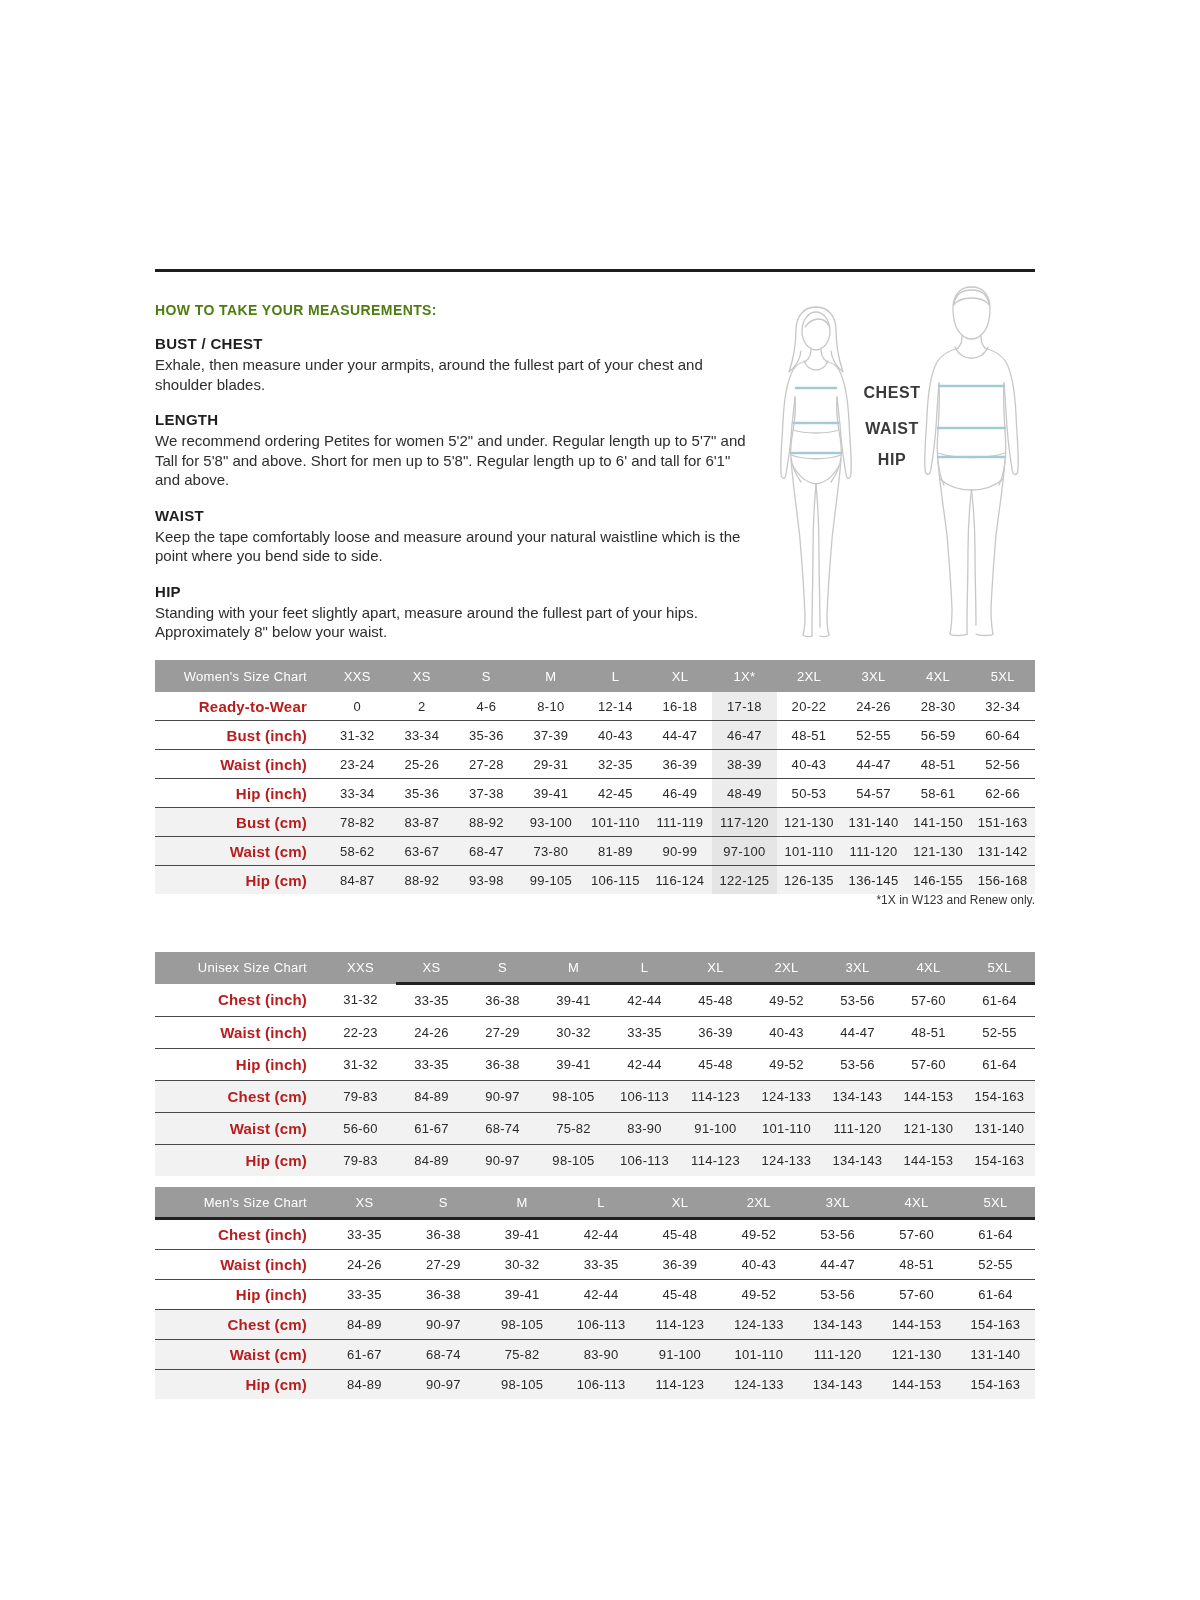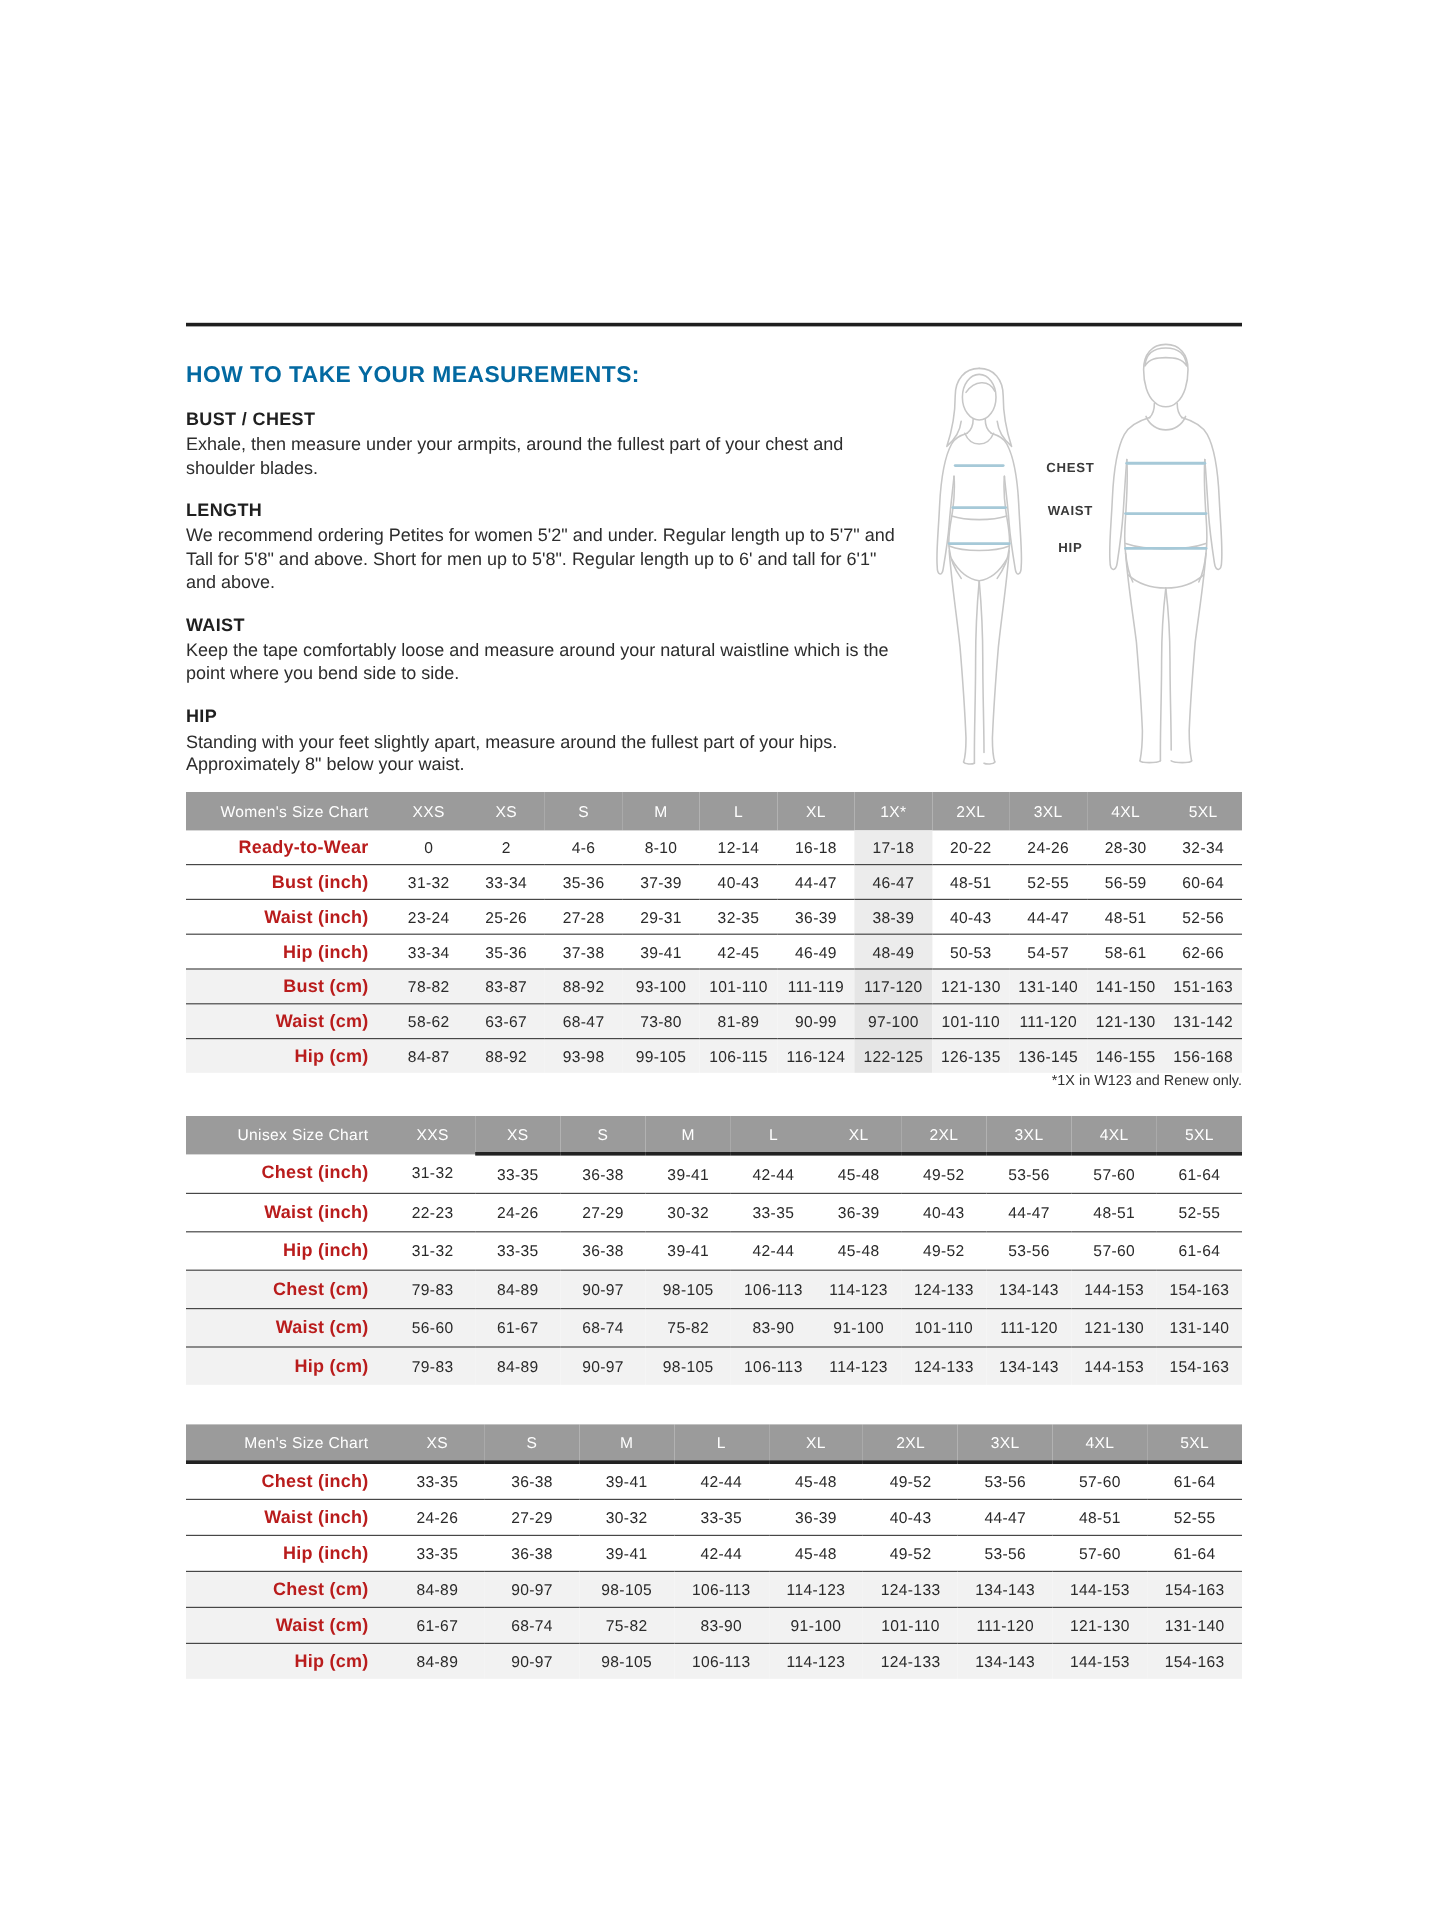--- a/index.html
+++ b/index.html
@@ -4,49 +4,49 @@
 <style>
   html,body{margin:0;padding:0;background:#fff;}
   .page{position:relative;width:1200px;height:1600px;background:#fff;overflow:hidden;
         font-family:"Liberation Sans", sans-serif;color:var(--text,#262626);}
 
   .title{position:absolute;left:155px;top:204px;font-size:44px;font-weight:800;
          letter-spacing:.5px;color:#1f1f1f;}
   .rule{position:absolute;left:155px;top:269px;width:880px;height:3px;background:#1f1f1f;}
 
   .howto{position:absolute;left:155px;top:302px;width:592px;}
-  .howto h2{font-size:19px;font-weight:800;letter-spacing:.4px;margin:0 0 14px 0;color:#0369a1;}
+  .howto h2{font-size:14px;font-weight:800;letter-spacing:.4px;margin:0 0 14px 0;color:#4d7c0f;}
   .m-section h3{font-size:15px;font-weight:800;letter-spacing:.3px;margin:17px 0 3px 0;color:#1f1f1f;}
   .m-section p{font-size:15px;line-height:1.3;margin:0;color:#2d2d2d;}
 
   .figures{position:absolute;left:740px;top:283px;width:310px;height:362px;}
   .fig{position:absolute;}
   .fig path,.fig ellipse{fill:none;stroke:var(--figure-line,#c7c7c7);stroke-width:1.3;
         stroke-linecap:round;stroke-linejoin:round;}
   .fig .mline{stroke:var(--measure-line,#a6c9d8);stroke-width:2.4;}
-  .fig-label{position:absolute;left:116px;width:72px;text-align:center;font-size:11px;
+  .fig-label{position:absolute;left:116px;width:72px;text-align:center;font-size:16px;
         font-weight:800;letter-spacing:.6px;color:#3a3a3a;}
 
   table.sz{position:absolute;left:155px;border-collapse:collapse;table-layout:fixed;width:880px;}
   table.sz th,table.sz td{padding:0;text-align:center;vertical-align:middle;}
   table.sz thead th{background:var(--header-bg,#9b9b9b);color:#fff;font-size:13px;
         font-weight:400;letter-spacing:.3px;}
   table.sz th.lbl,table.sz td.lbl{width:152px;text-align:right;padding-right:18px;}
   table.sz td{font-size:13px;letter-spacing:.3px;color:#2a2a2a;}
   table.sz td.lbl{font-size:15px;font-weight:800;color:#b91c1c;letter-spacing:.2px;}
   table.sz tbody tr + tr{border-top:1.5px solid #474747;}
   table.sz tr.shaded td{background:var(--shaded-row,#f2f2f2);}
   table.sz td.hl{background:var(--highlight-col,#ececec);}
   table.sz tr.shaded td.hl{background:#e5e5e5;}
   table.sz thead th.u{border-bottom:3px solid #222;}
 
   .t-women{top:660px;}
   .t-women thead th{height:32px;}
   .t-women tbody td{height:28px;}
-  .t-unisex{top:930px;}
+  .t-unisex{top:952px;}
   .t-unisex thead th{height:30px;}
   .t-unisex tbody td{height:31px;}
   .t-men{top:1187px;}
   .t-men thead th{height:30px;}
   .t-men tbody td{height:29px;}
 
   .footnote{position:absolute;left:155px;top:893px;width:880px;text-align:right;
         font-size:12px;color:#333;}
 </style>
 </head>

